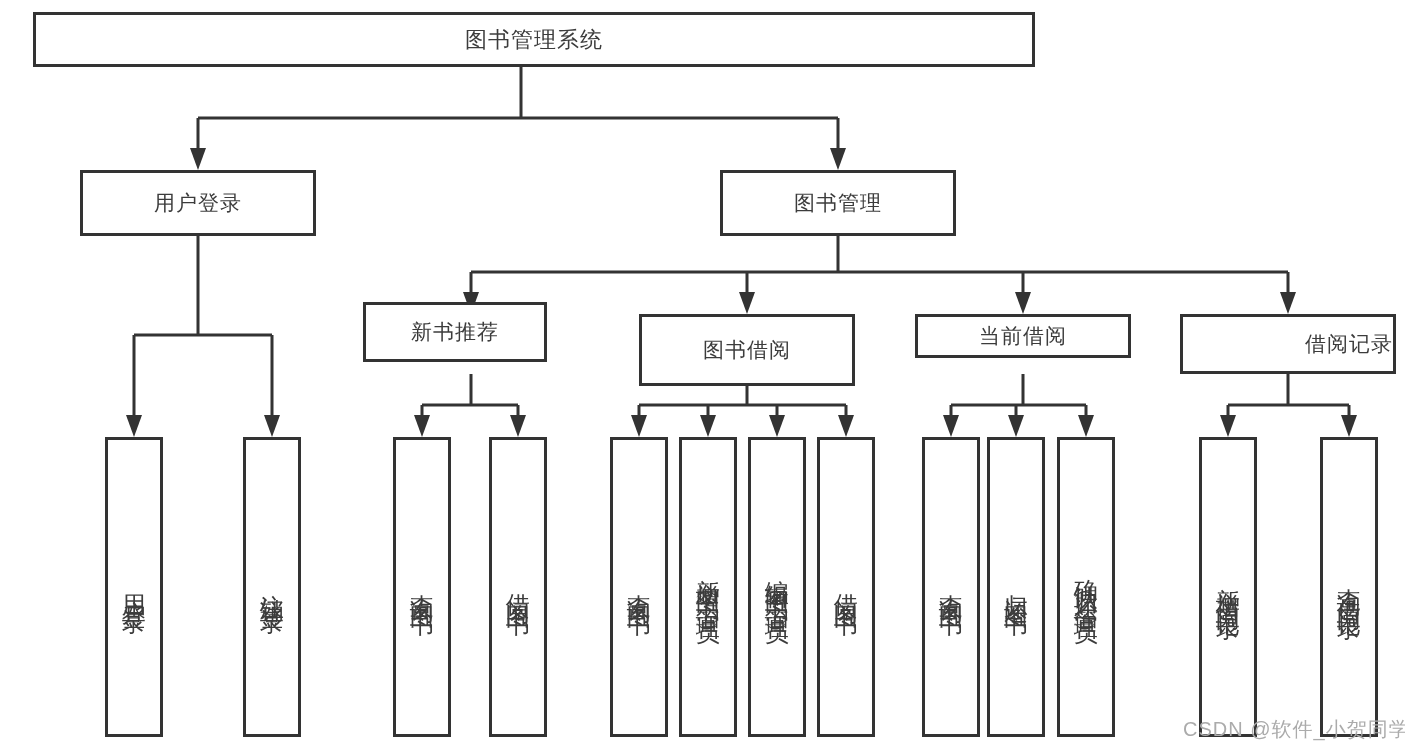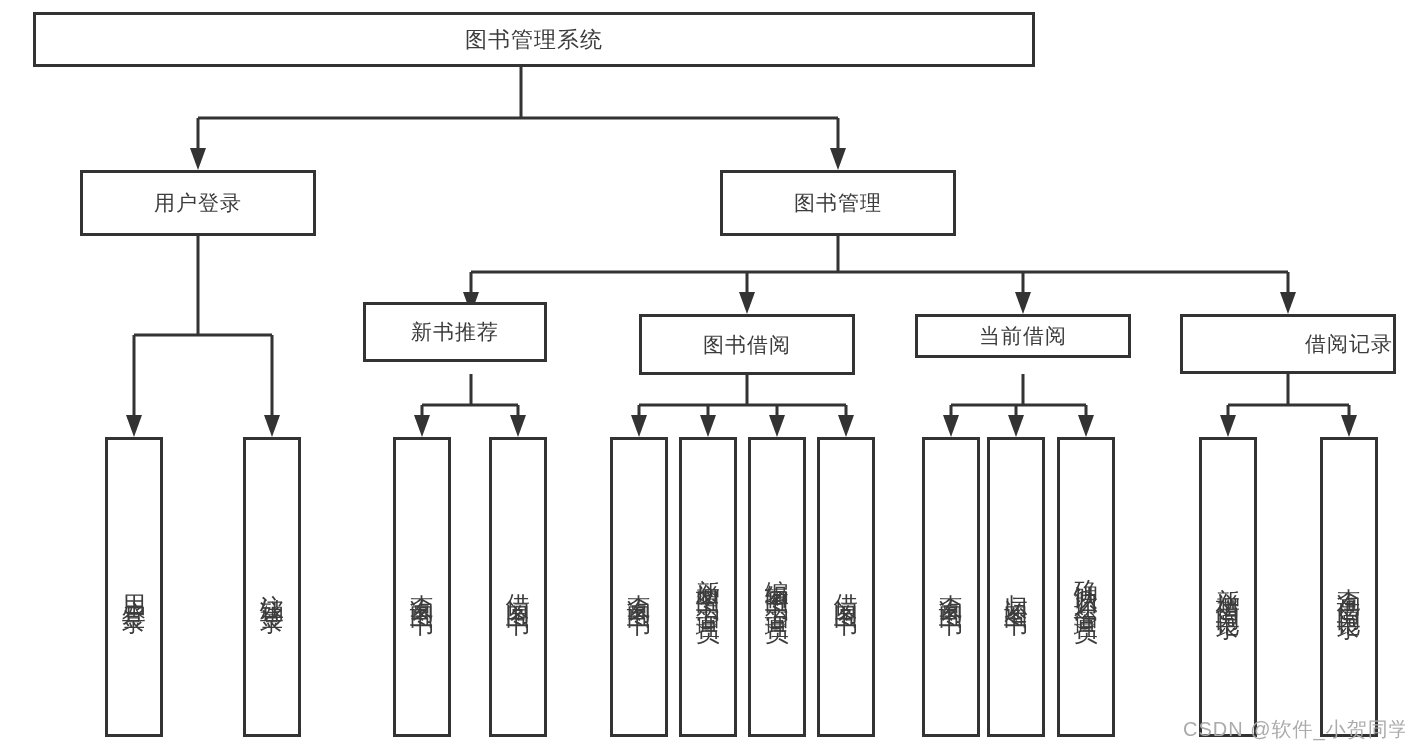--- a/index.html
+++ b/index.html
@@ -106,21 +106,21 @@
   <div class="node lvl2 h" style="left:80px; top:170px; width:236px; height:66px;">
     <span>用户登录</span>
   </div>
   <div class="node lvl2 h" style="left:720px; top:170px; width:236px; height:66px;">
     <span>图书管理</span>
   </div>
 
   <div class="node lvl3 h" style="left:363px; top:302px; width:184px; height:60px;">
     <span>新书推荐</span>
   </div>
-  <div class="node lvl3 h" style="left:639px; top:314px; width:216px; height:61px;">
+  <div class="node lvl3 h" style="left:639px; top:314px; width:216px; height:72px;">
     <span>图书借阅</span>
   </div>
   <div class="node lvl3 h" style="left:915px; top:314px; width:216px; height:44px;">
     <span>当前借阅</span>
   </div>
   <div class="node lvl3 h" style="left:1180px; top:314px; width:216px; height:60px;justify-content:flex-end;">
     <span>借阅记录</span>
   </div>
 
   <div class="node leaf" style="left:105px; top:437px; width:58px; height:300px;">

